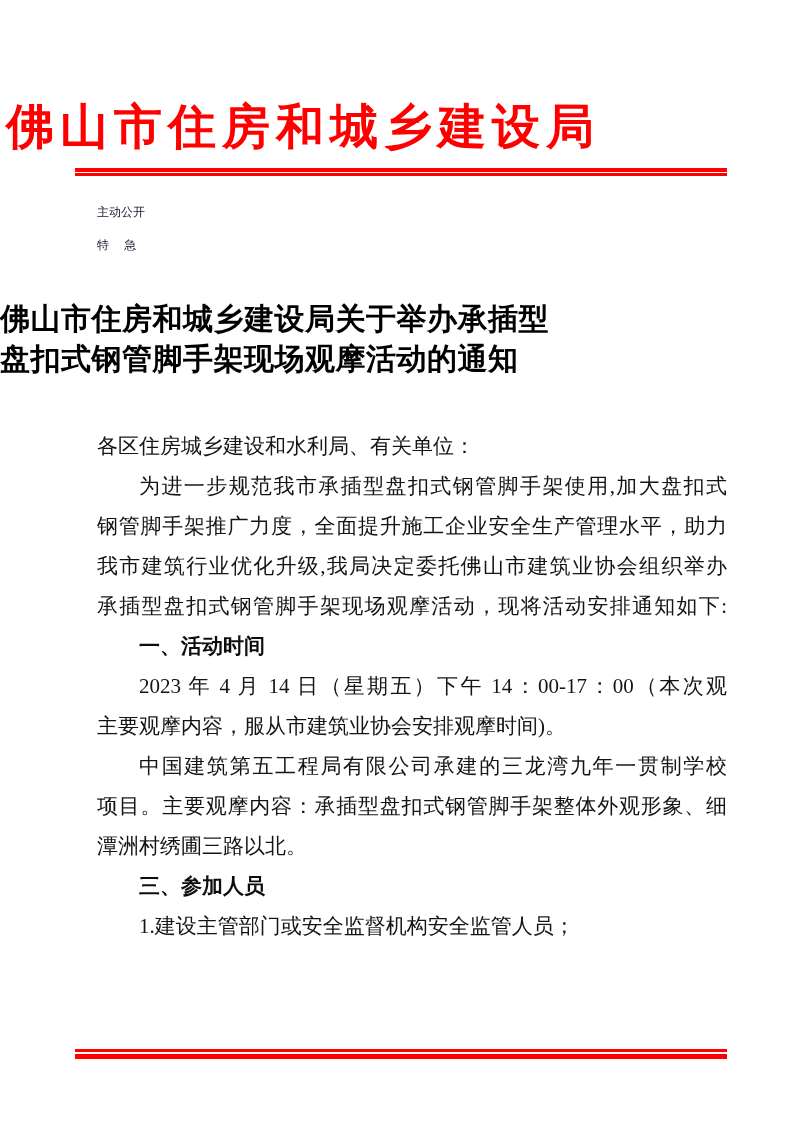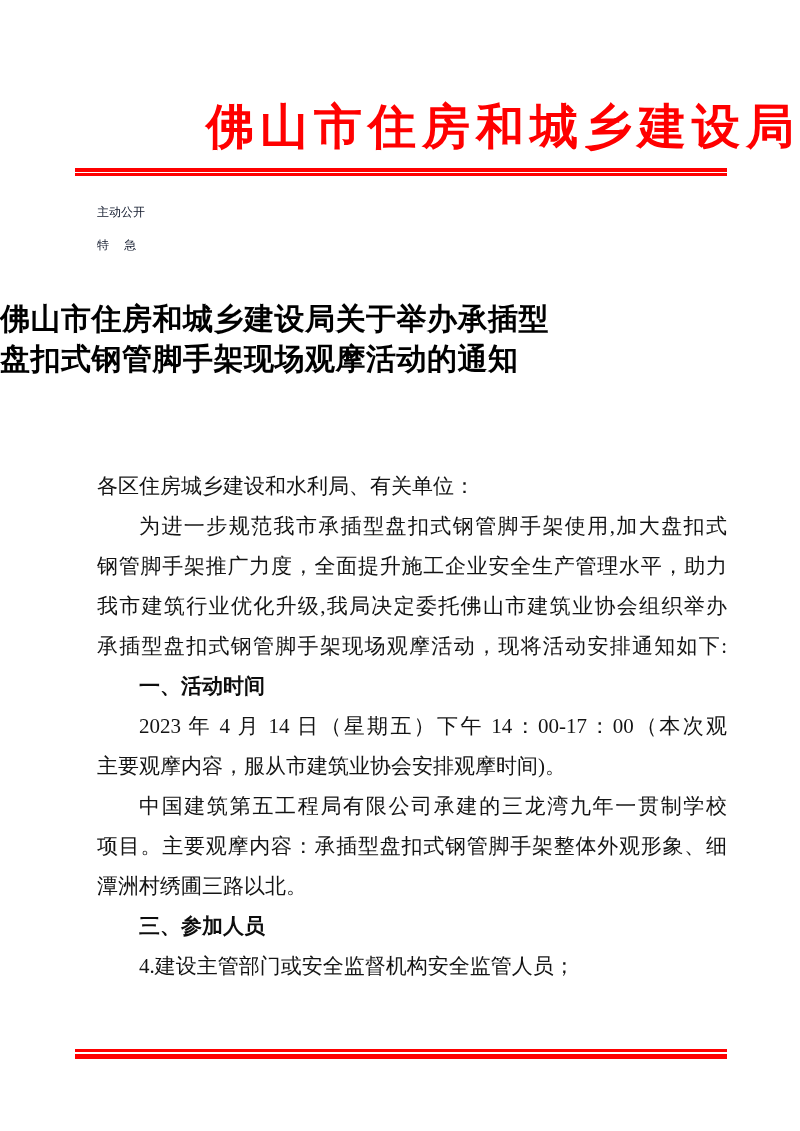--- a/index.html
+++ b/index.html
@@ -10,21 +10,21 @@
     height: 1131px;
     background: #ffffff;
     overflow: hidden;
     color: #111111;
   }
   .agency {
     position: absolute;
     top: 96px;
     left: 0;
     right: 0;
-    text-align: right;
+    text-align: left;
     font-family: "Liberation Serif", "DejaVu Serif", serif;
     font-weight: bold;
     font-size: 48px;
     line-height: 62px;
     letter-spacing: 6px;
     text-indent: 6px;
     color: #ff0000;
     white-space: nowrap;
   }
   .rule {
@@ -68,21 +68,20 @@
   }
   .body-text {
     position: absolute;
     top: 426px;
     left: 97px;
     width: 630px;
     font-family: "Liberation Serif", "DejaVu Serif", serif;
     font-size: 21px;
     line-height: 40px;
     color: #141414;
-    margin-top: 40px;
   }
   .ln { height: 40px; white-space: nowrap; }
   .jf {
     white-space: normal;
     text-align: justify;
     text-align-last: justify;
   }
   .indent { text-indent: 42px; }
   .heading {
     font-family: "Liberation Sans", "DejaVu Sans", sans-serif;
@@ -120,19 +119,19 @@
 
     <div class="ln indent heading">一、活动时间</div>
     <div class="ln indent jf">2023 年 4 月 14 日（星期五）下午 14：00-17：00（本次观</div>
     <div class="ln">主要观摩内容，服从市建筑业协会安排观摩时间)。</div>
 
     <div class="ln indent jf">中国建筑第五工程局有限公司承建的三龙湾九年一贯制学校</div>
     <div class="ln jf">项目。主要观摩内容：承插型盘扣式钢管脚手架整体外观形象、细</div>
     <div class="ln">潭洲村绣圃三路以北。</div>
 
     <div class="ln indent heading">三、参加人员</div>
-    <div class="ln indent">4.建设主管部门或安全监督机构安全监管人员；</div>
+    <div class="ln indent">1.建设主管部门或安全监督机构安全监管人员；</div>
 
   </div>
 
   <div class="rule rule-bottom"></div>
 
 </div>
 
 </body></html>

